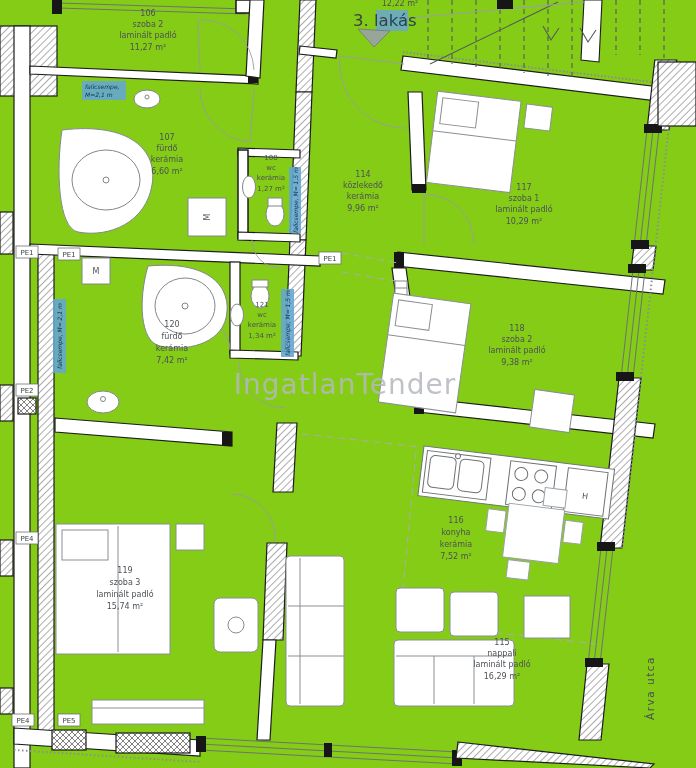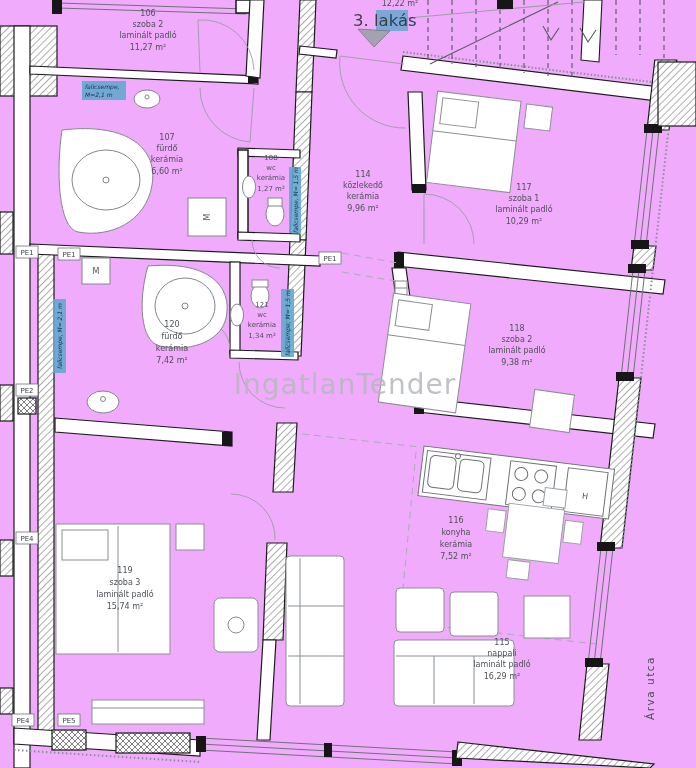--- a/index.html
+++ b/index.html
@@ -1,16 +1,16 @@
 <!DOCTYPE html>
 <html><head>
 <meta charset="utf-8">
 <style>
   html,body{margin:0;padding:0;background:#ffffff;}
-  .canvas{position:relative;width:696px;height:768px;background:#f0abfc;overflow:hidden;text-align:right;}
+  .canvas{position:relative;width:696px;height:768px;background:#84cc16;overflow:hidden;text-align:right;}
   svg{position:absolute;left:0;top:0;}
   svg text{font-family:"DejaVu Sans", sans-serif;fill:#4d5156;}
   .roomlbl{font-size:8px;}
   .roomlbl-sm{font-size:7px;}
   .pelbl{font-size:7px;fill:#3c4043;}
   .tilelbl{font-size:6px;font-style:italic;fill:#10334d;}
   .title-txt{font-size:16.5px;fill:#3b3f44;}
   .watermark{font-size:28px;fill:#b5b9be;opacity:.85;letter-spacing:1px;}
   .street{font-size:10.5px;fill:#4a4f54;letter-spacing:1.5px;}
   .appl{font-size:8px;fill:#4d5156;}

